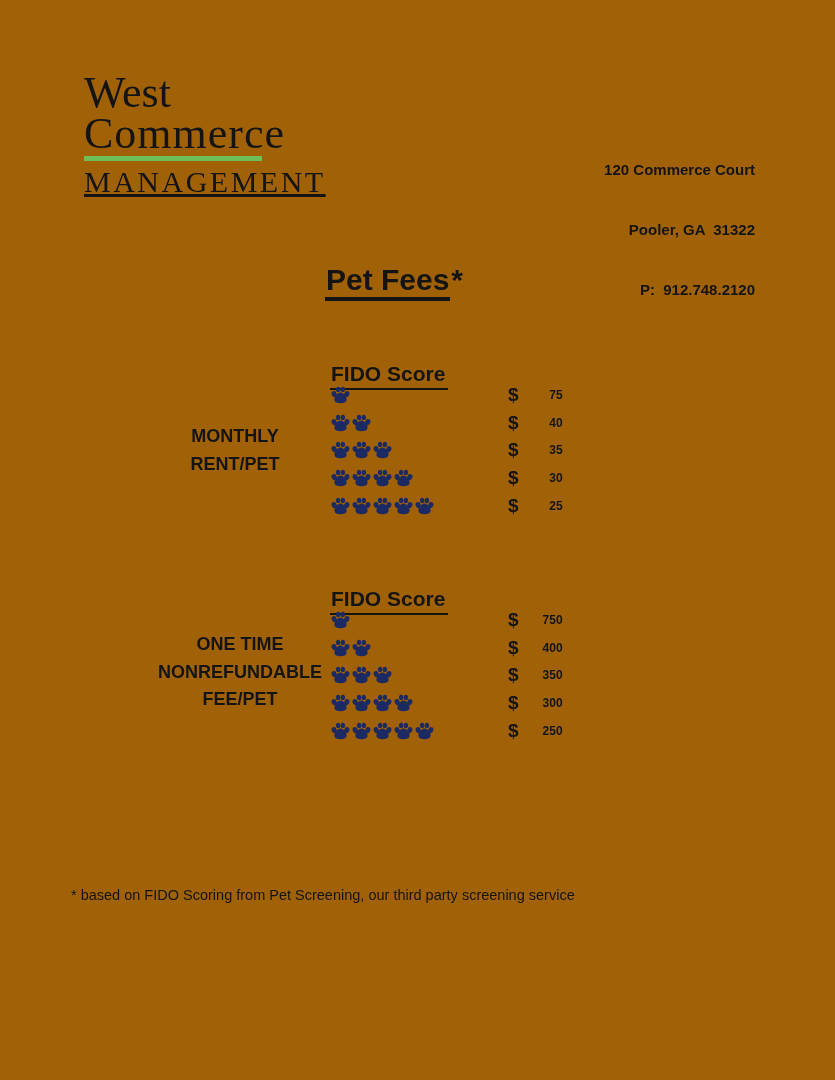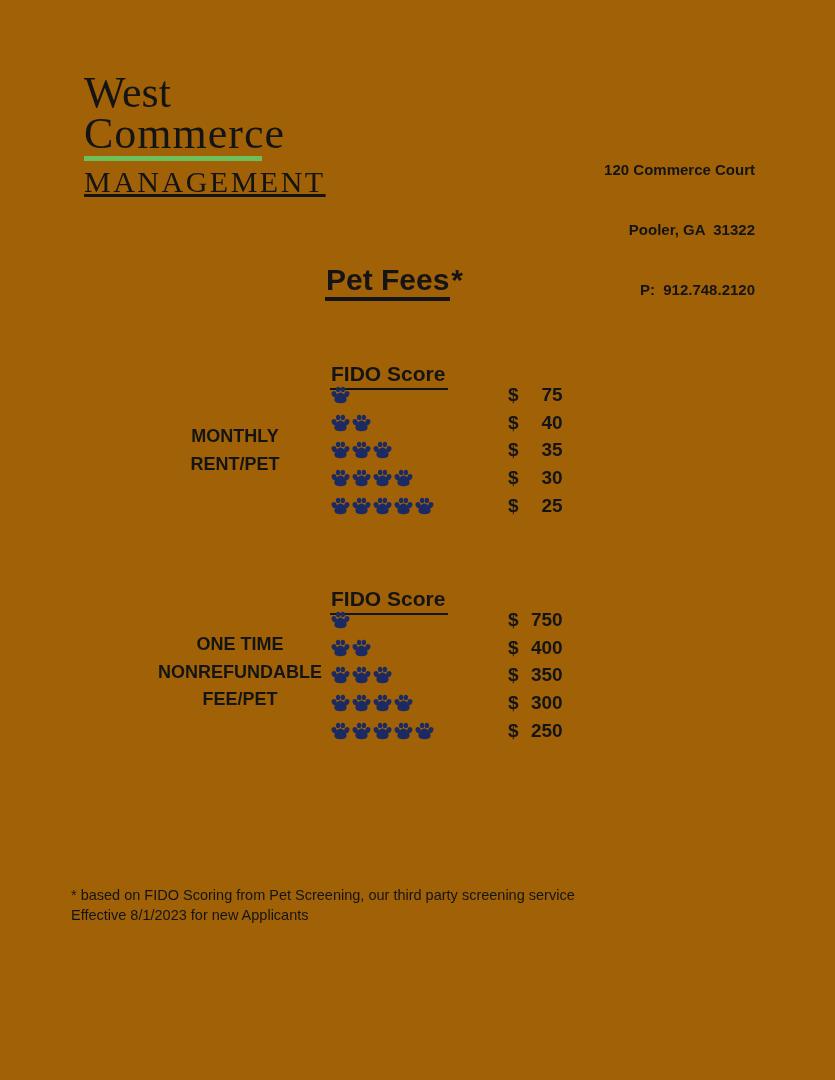--- a/index.html
+++ b/index.html
@@ -40,21 +40,21 @@
   .section-1{top:575px;}
   .fido-header{
     position:absolute;left:330px;top:0;font-size:21px;font-weight:700;
     border-bottom:2.5px solid #141414;padding:0 3px 2px 1px;color:#141414;margin-top:12px;
   }
   .rows{position:absolute;left:330px;top:31px;}
   .row{display:flex;align-items:center;height:27.7px;}
   .paws{width:178px;display:flex;align-items:center;color:var(--paw);}
   .paws svg{width:21px;height:20px;flex:0 0 auto;}
   .currency{font-size:19px;font-weight:700;}
-  .amount{display:inline-block;width:44px;text-align:right;font-size:19px;font-weight:700;}
+  .amount{display:inline-block;width:44px;text-align:right;font-size:12px;font-weight:700;}
 
   .section-label{
     position:absolute;text-align:center;font-size:18px;font-weight:700;line-height:27.5px;color:#141414;
   }
   .section-0 .section-label{left:148px;top:73px;width:174px;}
   .section-1 .section-label{left:148px;top:56px;width:184px;}
 
   
   .footnotes{position:absolute;left:71px;top:885px;font-size:14.5px;line-height:20.3px;white-space:pre;color:#141414;}
 </style>
@@ -363,15 +363,15 @@
     <path d="M12 8.2 c2.6 0 4.2 2.1 5.6 4.1 c1.2 1.7 1.7 3.2 1.2 4.9 c-0.6 2.1 -3 3.2 -6.8 3.2 c-3.8 0 -6.2 -1.1 -6.8 -3.2 c-0.5 -1.7 0 -3.2 1.2 -4.9 c1.4 -2 3 -4.1 5.6 -4.1 z"></path>
   </svg>
             </div>
             <span class="currency">$</span>
             <span class="amount">250</span>
           </div>
         </div>
       </div>
     </div>
 
-  <div class="footnotes" id="footnotes"><div>* based on FIDO Scoring from Pet Screening, our third party screening service</div><div>Effective 8/1/2023 for new Applicants</div></div>
+  <div class="footnotes" id="footnotes"><div>* based on FIDO Scoring from Pet Screening, our third party screening service</div></div>
 
 </div>
 
 </body></html>

